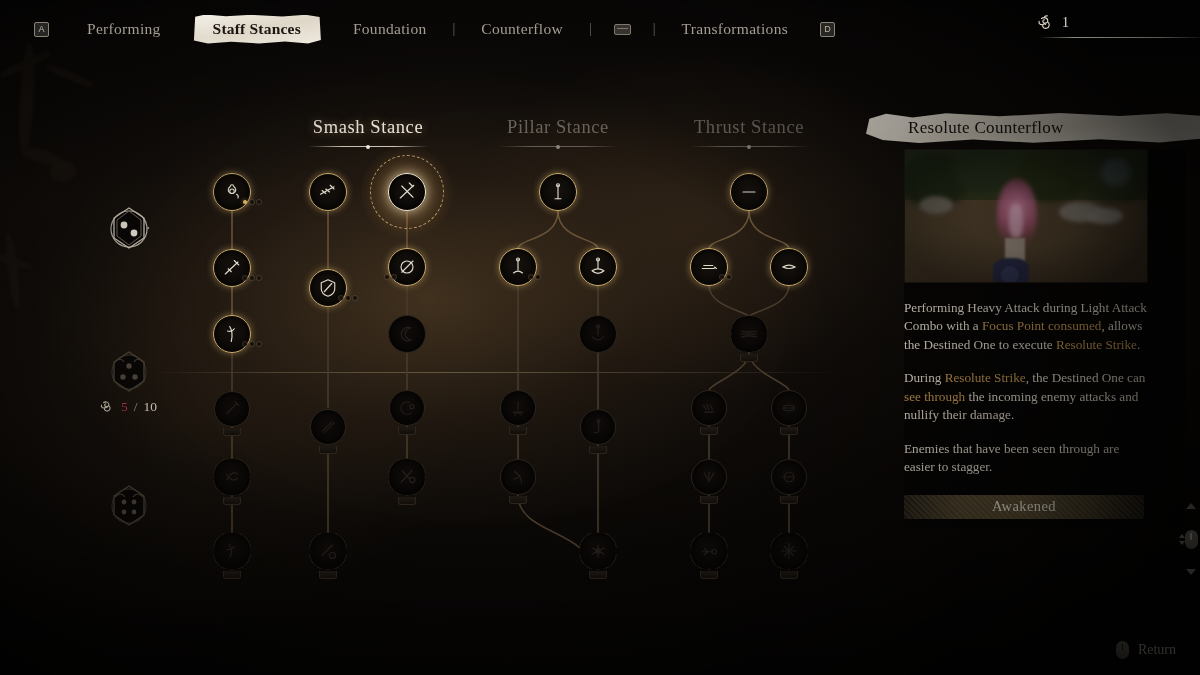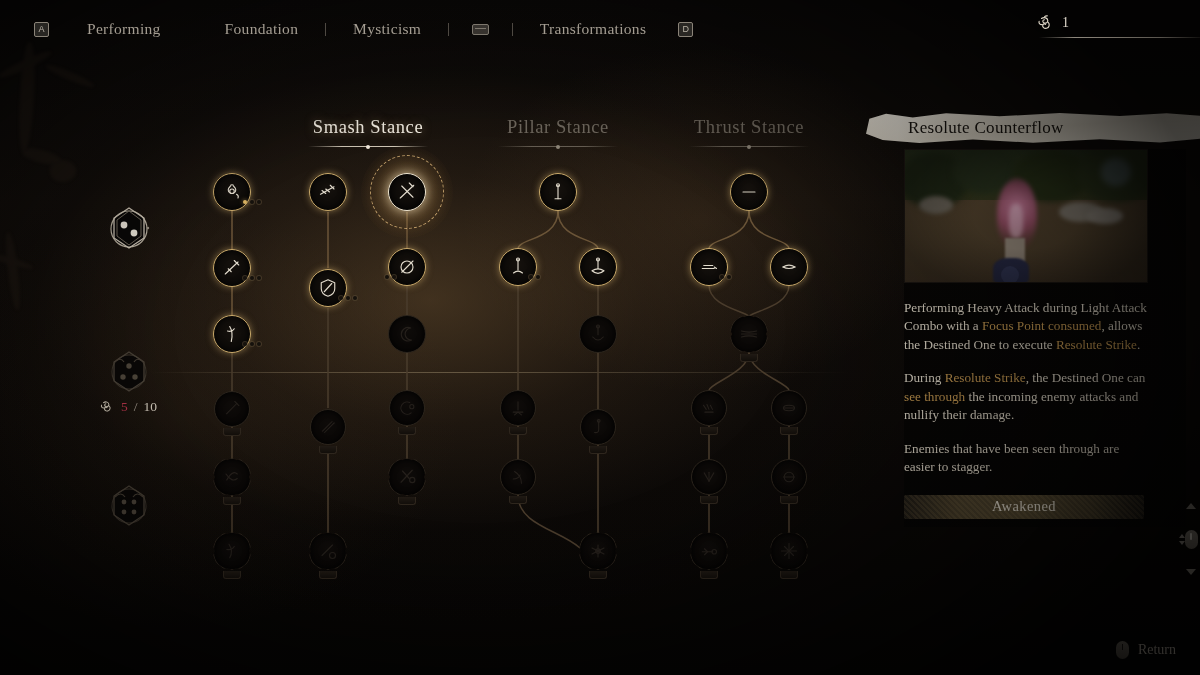--- a/index.html
+++ b/index.html
@@ -352,26 +352,27 @@
     <div class="stroke" style="left:8px;   top:232px; width:10px; height:78px; transform:rotate(-6deg);"></div>
     <div class="stroke" style="left:-10px; top:258px; width:44px; height:7px;  transform:rotate(16deg);"></div>
   </div>
 
   <div id="topnav">
     <div style="width:34px"></div>
     <div class="keyhint">A</div>
     <div style="width:34px"></div>
     <div class="navitem dim">Performing</div>
     <div style="width:28px"></div>
+    <div class="navitem active">Staff Stances</div>
     <div style="width:28px"></div>
     <div class="navitem dim">Foundation</div>
     <div style="width:22px"></div>
     <div class="navsep">|</div>
     <div style="width:22px"></div>
-    <div class="navitem dim">Mysticism</div>
+    <div class="navitem dim">Counterflow</div>
     <div style="width:22px"></div>
     <div class="navsep">|</div>
     <div style="width:22px"></div>
     <div class="lockedtab"></div>
     <div style="width:22px"></div>
     <div class="navsep">|</div>
     <div style="width:22px"></div>
     <div class="navitem dim">Transformations</div>
     <div style="width:28px"></div>
     <div class="keyhint">D</div>

